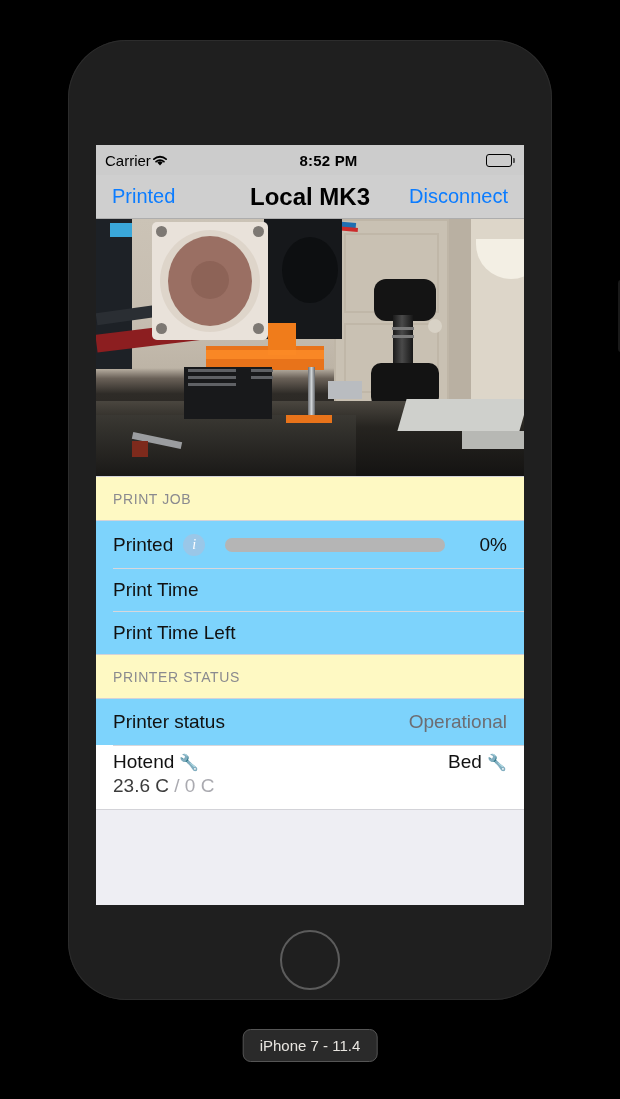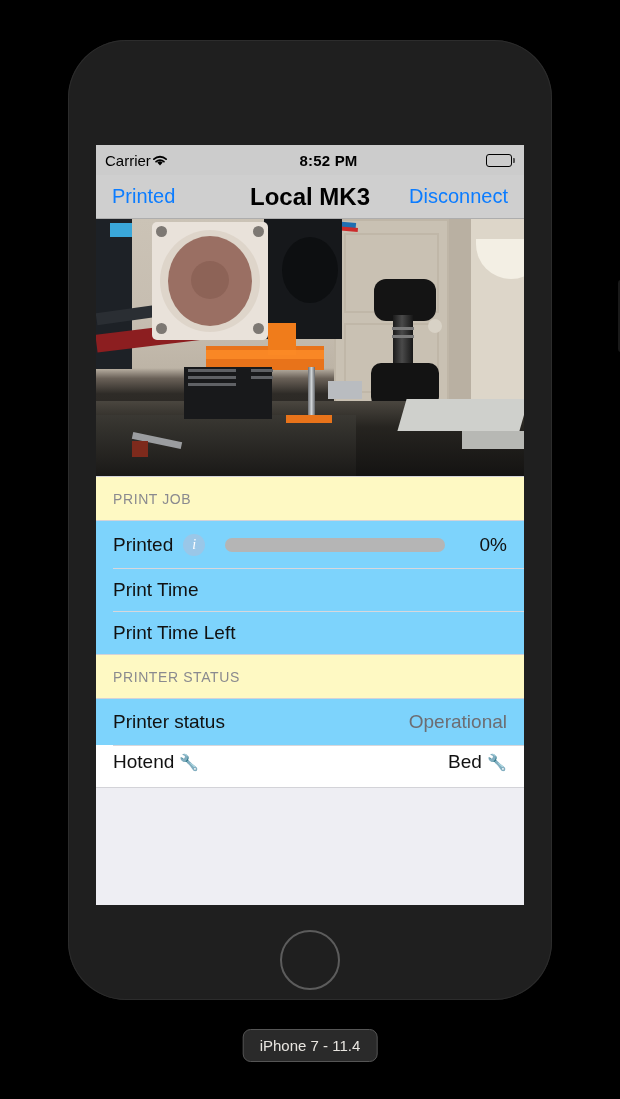--- a/index.html
+++ b/index.html
@@ -273,20 +273,23 @@
         <span>Printer status</span>
         <span class="status-value">Operational</span>
       </div>
 
       <div class="temps">
         <div class="temp-cell">
           <div class="temp-label">
             <span>Hotend</span>
             <span class="wrench">🔧</span>
           </div>
+          <div class="temp-val">
+            <span>23.6 C</span><span class="temp-target"> / </span><span class="temp-target">0 C</span>
+          </div>
         </div>
         <div class="temp-cell right">
           <div class="temp-label">
             <span>Bed</span>
             <span class="wrench">🔧</span>
           </div>
         </div>
       </div>
 
       <div class="filler"></div>

